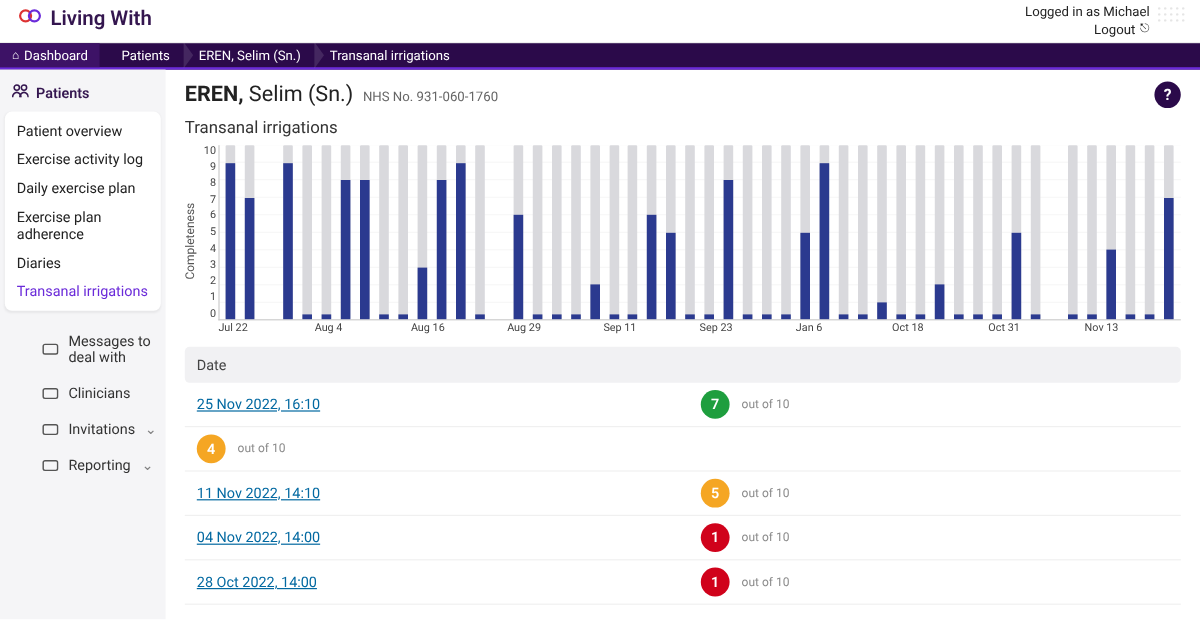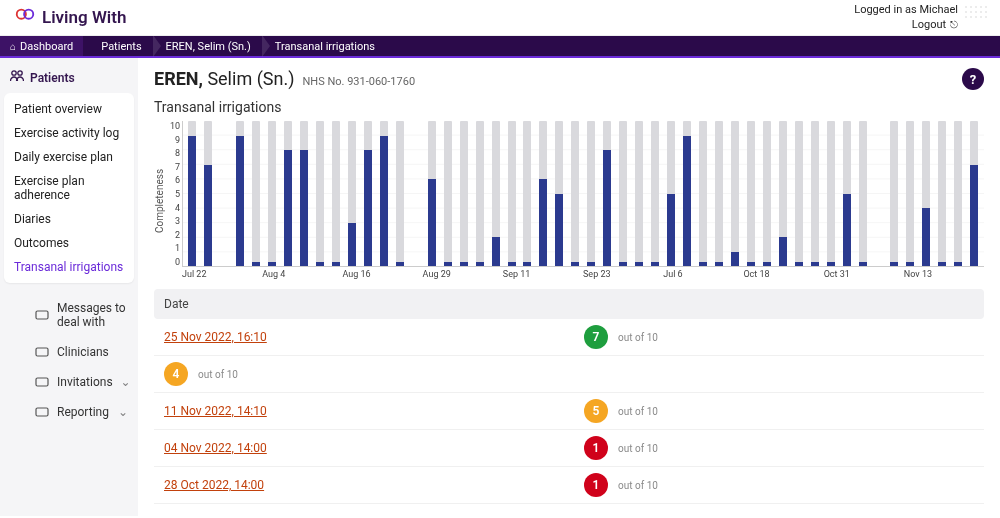--- a/index.html
+++ b/index.html
@@ -50,21 +50,21 @@
   .xaxis { display: flex; font-size: 9px; color: #444; padding-top: 2px; position: relative; height: 14px; margin-left: 0; }
   .xaxis span { flex: 1; text-align: left; white-space: nowrap; }
 
   .tbl { margin-top: 8px; }
   .tbl-head { display: flex; background: #f1f1f3; border-radius: 4px; font-size: 12px; color: #444; }
   .tbl-head > div { padding: 8px 10px; }
   .col-date { width: 420px; }
   .col-ec { flex: 1; }
   .tbl-row { display: flex; align-items: center; border-bottom: 1px solid #f0f0f0; }
   .tbl-row .col-date { padding: 10px 10px; font-size: 12px; }
-  .tbl-row .col-date a { color: #c2410c; }
+  .tbl-row .col-date a { color: #0369a1; }
   .tbl-row .col-ec { padding: 6px 10px; display: flex; align-items: center; gap: 10px; }
   .badge { width: 24px; height: 24px; border-radius: 50%; color: #fff; display: flex; align-items: center; justify-content: center; font-size: 12px; font-weight: 600; }
   .outof { font-size: 10px; color: #8a8a8a; }
 </style>
 </head>
 <body>
 
 <div class="header">
   <div class="brand">
     <span>
@@ -130,21 +130,20 @@
           </svg>
       </span>
       <span>Patients</span>
     </div>
     <div class="side-card" id="side-card">
         <div class="side-link">Patient overview</div>
         <div class="side-link">Exercise activity log</div>
         <div class="side-link">Daily exercise plan</div>
         <div class="side-link">Exercise plan adherence</div>
         <div class="side-link">Diaries</div>
-        <div class="side-link">Outcomes</div>
         <div class="side-link active">Transanal irrigations</div>
       </div>
     <div id="side-rows">
         <div class="side-row">
           <span class="ico">
             <svg width="14" height="12" viewBox="0 0 14 12">
               <rect x="1" y="2" width="12" height="8" rx="1.5" fill="none" stroke="#555" stroke-width="1.2"></rect>
             </svg>
           </span>
           <span>Messages to deal with</span>
@@ -446,21 +445,21 @@
               </div>
             </div>
           </div>
         <div class="xaxis" id="xaxis">
             <span>Jul 22</span>
             <span>Aug 4</span>
             <span>Aug 16</span>
             <span>Aug 29</span>
             <span>Sep 11</span>
             <span>Sep 23</span>
-            <span>Jul 6</span>
+            <span>Jan 6</span>
             <span>Oct 18</span>
             <span>Oct 31</span>
             <span>Nov 13</span>
           </div>
       </div>
     </div>
 
     <div class="tbl">
       <div class="tbl-head">
         <div class="col-date">Date</div>

